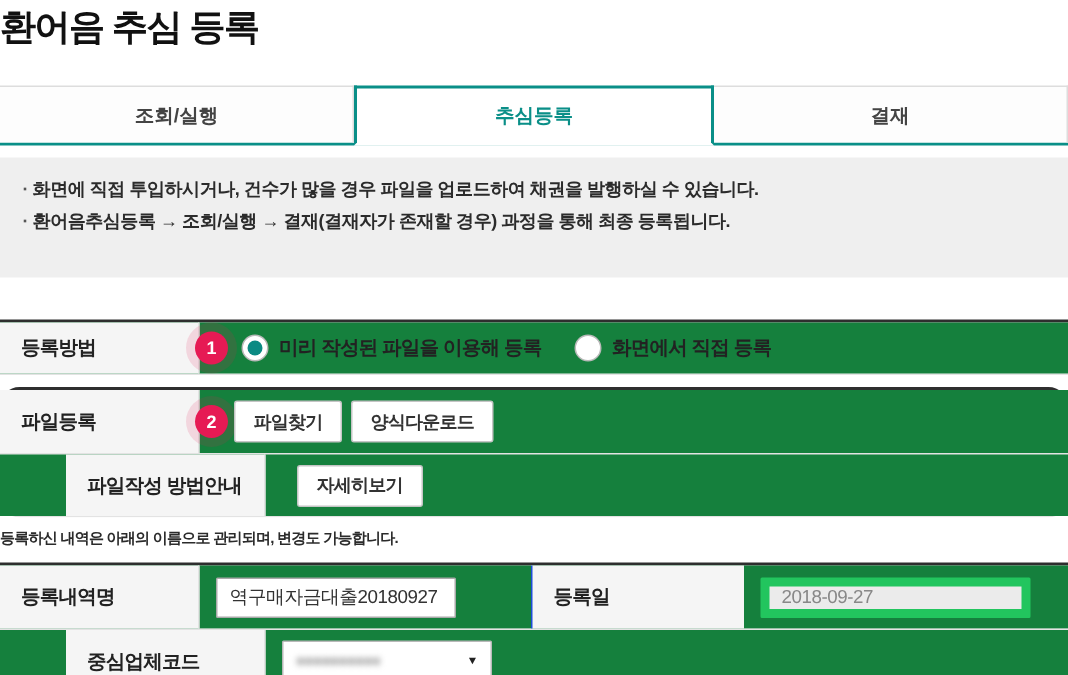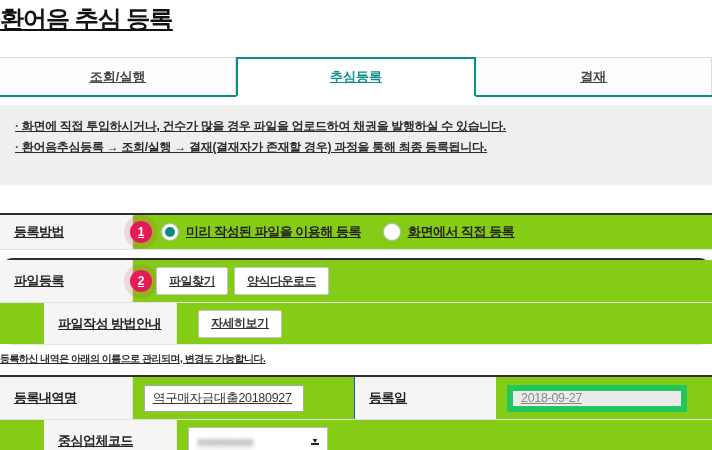--- a/index.html
+++ b/index.html
@@ -1,15 +1,15 @@
 <!DOCTYPE html>
 <html><head>
 <meta charset="utf-8">
 <style>
-  * { margin:0; padding:0; box-sizing:border-box;text-decoration:underline; }
+  * { margin:0; padding:0; box-sizing:border-box; }
   html,body { background:#fff; }
   body { font-family:"Liberation Sans","DejaVu Sans",sans-serif; color:#222; }
   .canvas { position:relative; width:712px; height:450px; background:#fff; overflow:hidden; margin:0 auto; }
 
   
   .page-title { margin-top:4px; font-size:24px; font-weight:800; letter-spacing:-1px; color:#111; line-height:30px; }
 
   
   .tabbar { display:flex; margin-top:23px; border-bottom:2px solid #0a8f88; height:40px; }
   .tab { flex:1 1 0; display:flex; align-items:center; justify-content:center; font-size:13px; cursor:pointer; }
@@ -20,21 +20,21 @@
   
   .notice { margin-top:8px; background:#efefef; height:80px; padding:11px 15px; }
   .notice-line { font-size:12px; font-weight:600; color:#2b2b2b; line-height:21px; letter-spacing:-0.3px; }
   .notice-line::before { content:"·  "; color:#555; font-weight:700; }
 
   
   .tbl { border-top:2px solid #2e2e2e; border-bottom:1px solid #e3e3e3; }
   .tbl-a { margin-top:28px; }
   .tbl-b { margin-top:8px;border-radius:13px; }
   .tbl-c { margin-top:9px; }
-  .frow { display:flex; align-items:center; min-height:42px; background:#84cc16; }
+  .frow { display:flex; align-items:center; min-height:42px; background:#15803d; }
   .frow + .frow { border-top:1px solid #e3e3e3;padding-left:44px; }
   .frow.slim { min-height:34px; }
   .fl { width:133px; align-self:stretch; display:flex; align-items:center; background:#f5f5f5; border-right:1px solid #e3e3e3; padding-left:14px; font-size:13px; font-weight:700; color:#222; letter-spacing:-0.5px; }
   .fl2 { width:142px; align-self:stretch; display:flex; align-items:center; background:#f5f5f5; border-left:1px solid #1d4ed8; padding-left:14px; font-size:13px; font-weight:700; color:#222; letter-spacing:-0.5px; }
   .fc { flex:1 1 auto; display:flex; align-items:center; padding-left:0; }
   .fc-fixed { flex:0 0 221px; display:flex; align-items:center; }
 
   
   .step-badge { flex:0 0 22px; width:22px; height:22px; margin-left:-3px; border-radius:50%; background:#e61a54; color:#fff; font-size:12px; font-weight:700; display:flex; align-items:center; justify-content:center; box-shadow:0 0 0 6px rgba(230,26,84,0.14); }
 

